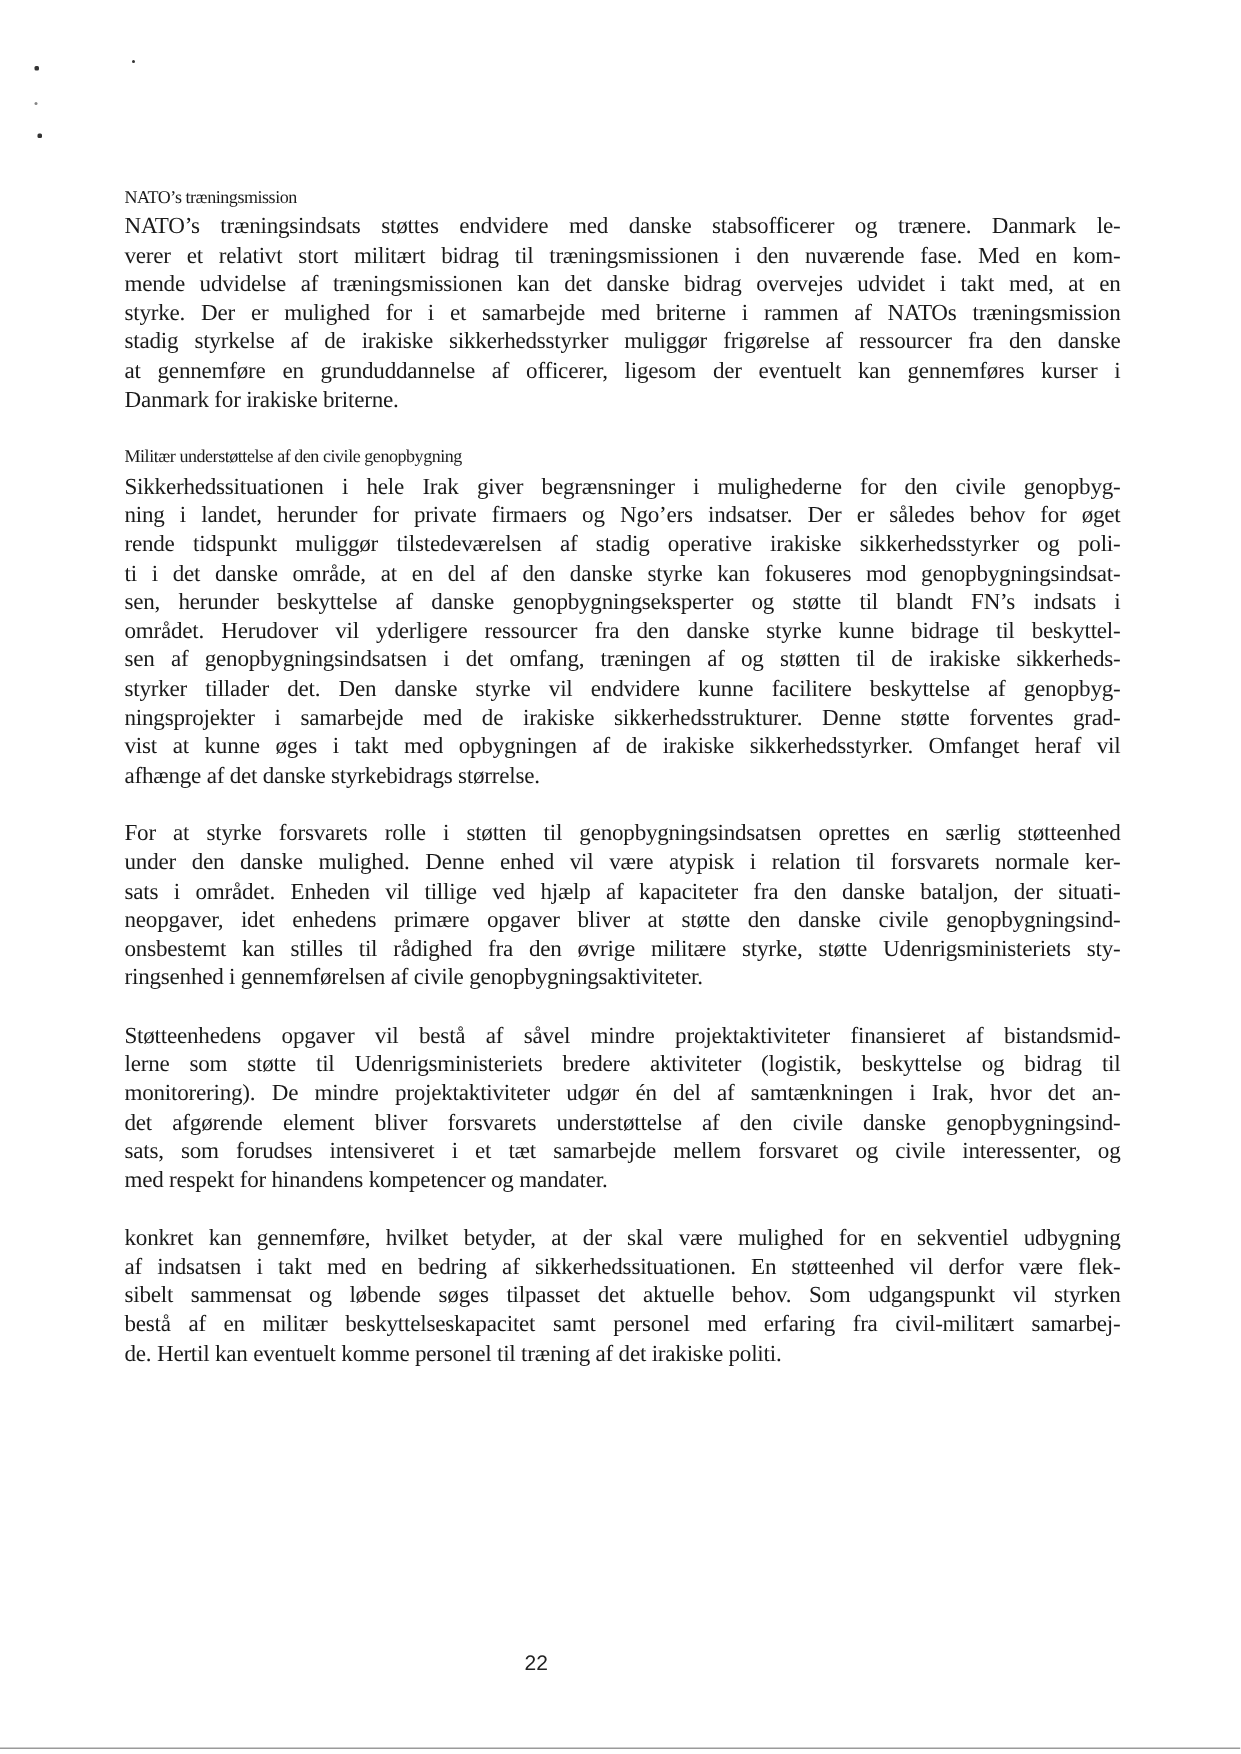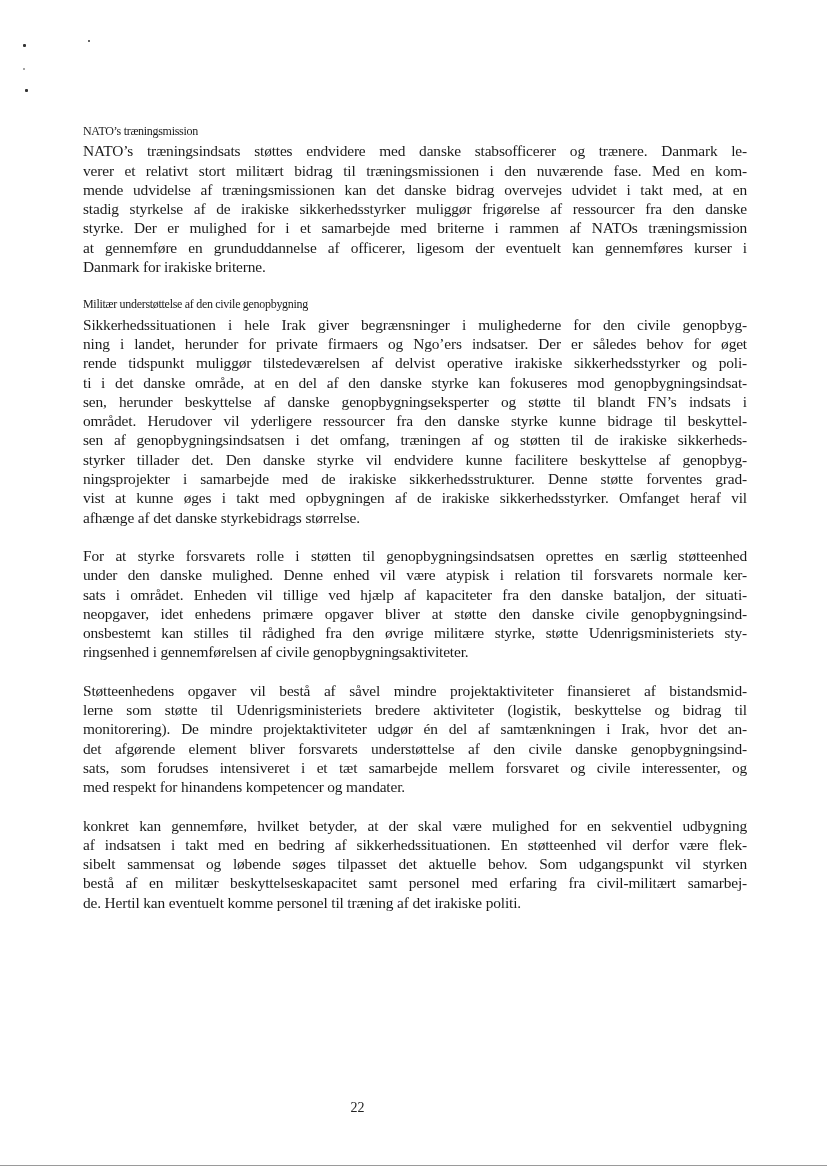--- a/index.html
+++ b/index.html
@@ -5,50 +5,50 @@
     html, body { margin: 0; padding: 0; background: #ffffff; }
     body { width: 827px; height: 1169px; position: relative; overflow: hidden;
            font-family: "Liberation Serif", "DejaVu Serif", serif; color: #1a1a1a; }
     .page { position: absolute; left: 83px; top: 122px; width: 664px; }
     .section { margin: 0 0 19px 0; }
     .heading { font-size: 12px; line-height: 19.3px; letter-spacing: -0.3px; }
     .line { font-size: 15.4px; line-height: 19.3px; white-space: nowrap; text-align: justify;
             text-align-last: justify; letter-spacing: -0.15px; }
     .line.last { text-align-last: left; }
     .page-number { position: absolute; left: 0; width: 715px; top: 1100px; text-align: center;
-                   font-family: Liberation Serif, serif; font-size: 14px; color: #222; }
+                   font-family: Liberation Sans, sans-serif; font-size: 14px; color: #222; }
     .footer-rule { position: absolute; left: 0; width: 827px; top: 1165px; height: 1px; background: #9a9a9a; }
     .speck { position: absolute; background: #333; border-radius: 1px; }
   </style>
 </head>
 <body>
 
 <div class="speck" style="left:23px;top:44px;width:3px;height:3px;"></div>
 <div class="speck" style="left:88px;top:40px;width:2px;height:2px;"></div>
 <div class="speck" style="left:23px;top:68px;width:2px;height:2px;opacity:.6"></div>
 <div class="speck" style="left:25px;top:89px;width:3px;height:3px;"></div>
 
 <div class="page">
 
   <div class="section">
     <div class="heading">NATO’s træningsmission</div>
     <div class="line">NATO’s træningsindsats støttes endvidere med danske stabsofficerer og trænere. Danmark le-</div>
     <div class="line">verer et relativt stort militært bidrag til træningsmissionen i den nuværende fase. Med en kom-</div>
     <div class="line">mende udvidelse af træningsmissionen kan det danske bidrag overvejes udvidet i takt med, at en</div>
+    <div class="line">styrke. Der er mulighed for i et samarbejde med briterne i rammen af NATOs træningsmission</div>
     <div class="line">stadig styrkelse af de irakiske sikkerhedsstyrker muliggør frigørelse af ressourcer fra den danske</div>
-    <div class="line">styrke. Der er mulighed for i et samarbejde med briterne i rammen af NATOs træningsmission</div>
     <div class="line">at gennemføre en grunduddannelse af officerer, ligesom der eventuelt kan gennemføres kurser i</div>
     <div class="line last">Danmark for irakiske briterne.</div>
   </div>
 
   <div class="section">
     <div class="heading">Militær understøttelse af den civile genopbygning</div>
     <div class="line">Sikkerhedssituationen i hele Irak giver begrænsninger i mulighederne for den civile genopbyg-</div>
     <div class="line">ning i landet, herunder for private firmaers og Ngo’ers indsatser. Der er således behov for øget</div>
-    <div class="line">rende tidspunkt muliggør tilstedeværelsen af delvist operative irakiske sikkerhedsstyrker og poli-</div>
+    <div class="line">rende tidspunkt muliggør tilstedeværelsen af stadig operative irakiske sikkerhedsstyrker og poli-</div>
     <div class="line">ti i det danske område, at en del af den danske styrke kan fokuseres mod genopbygningsindsat-</div>
     <div class="line">sen, herunder beskyttelse af danske genopbygningseksperter og støtte til blandt FN’s indsats i</div>
     <div class="line">området. Herudover vil yderligere ressourcer fra den danske styrke kunne bidrage til beskyttel-</div>
     <div class="line">sen af genopbygningsindsatsen i det omfang, træningen af og støtten til de irakiske sikkerheds-</div>
     <div class="line">styrker tillader det. Den danske styrke vil endvidere kunne facilitere beskyttelse af genopbyg-</div>
     <div class="line">ningsprojekter i samarbejde med de irakiske sikkerhedsstrukturer. Denne støtte forventes grad-</div>
     <div class="line">vist at kunne øges i takt med opbygningen af de irakiske sikkerhedsstyrker. Omfanget heraf vil</div>
     <div class="line last">afhænge af det danske styrkebidrags størrelse.</div>
   </div>
 

